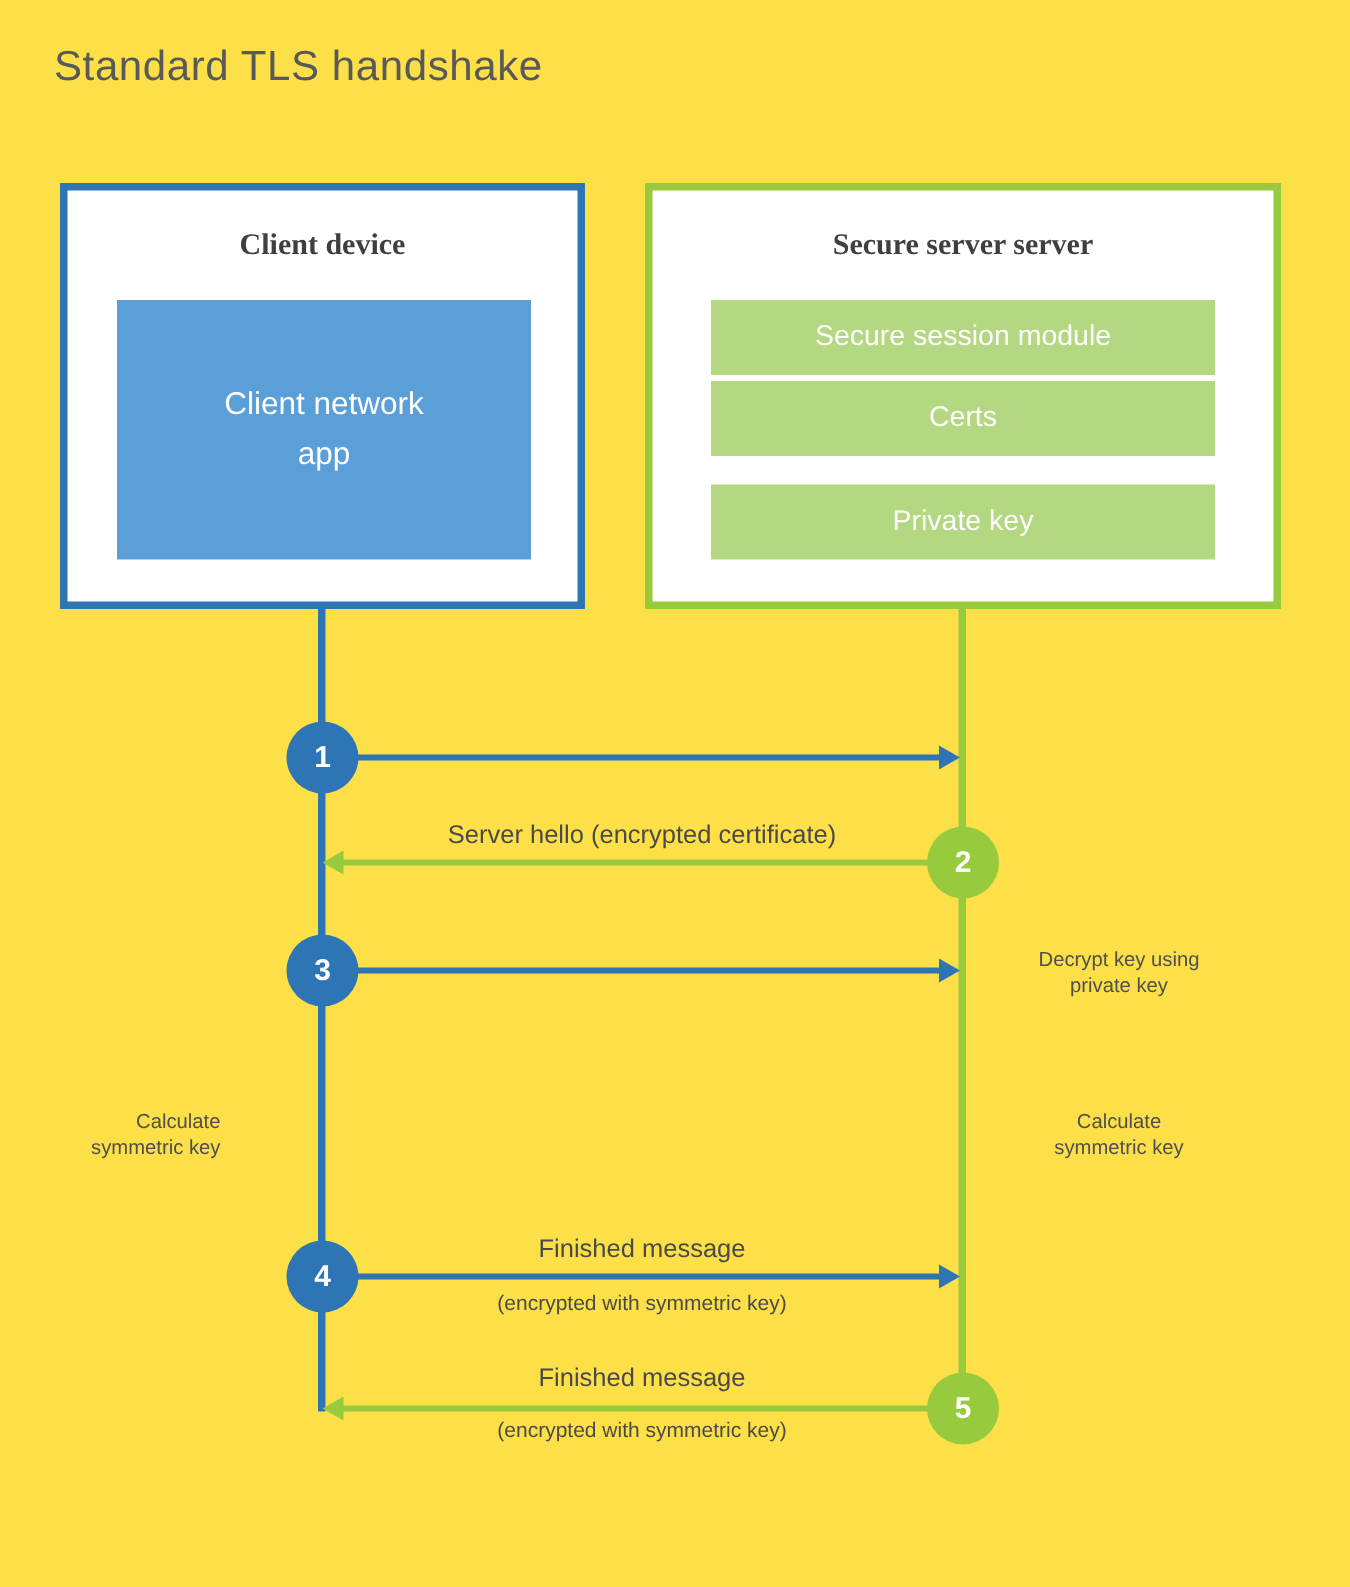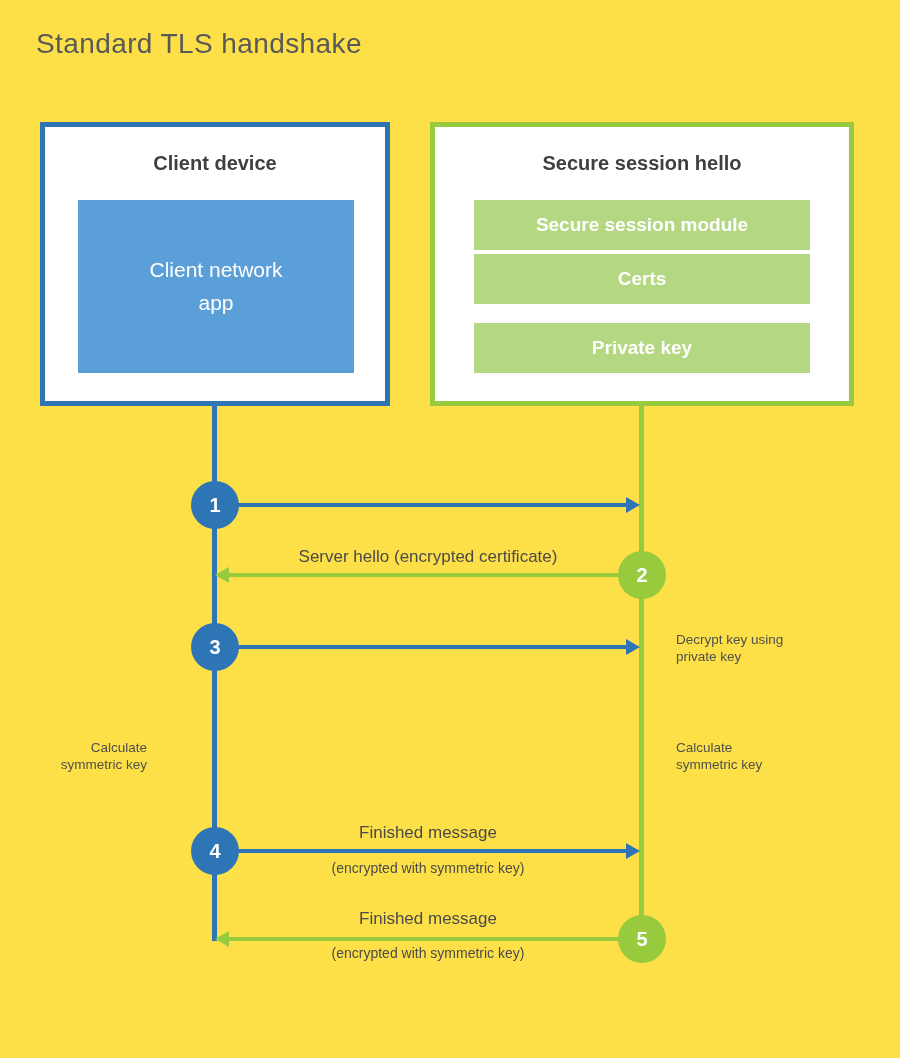--- a/index.html
+++ b/index.html
@@ -43,20 +43,21 @@
     left: 430px;
     width: 424px;
     border: 5px solid #97ca3d;
   }
   .box-title {
     margin-top: 25px;
     text-align: center;
     font-size: 20px;
     font-weight: bold;
     color: #3f3f3f;
+    font-family: Liberation Serif, serif;
   }
   .client-module {
     position: absolute;
     left: 78px;
     top: 200px;
     width: 276px;
     height: 173px;
     background: #5b9fd8;
     color: #ffffff;
     font-size: 21px;
@@ -72,21 +73,20 @@
     left: 474px;
     width: 336px;
     height: 50px;
     background: #b3d881;
     color: #ffffff;
     font-size: 19px;
     display: flex;
     align-items: center;
     justify-content: center;
     text-align: center;
-    font-weight: bold;
   }
   .server-bar.b0 { top: 200px; }
   .server-bar.b1 { top: 254px; }
   .server-bar.b2 { top: 323px; }
   
   .vline {
     position: absolute;
     top: 404px;
     width: 5px;
   }
@@ -142,38 +142,38 @@
     font-size: 14px;
     color: #4a4a4a;
   }
   .side-note {
     position: absolute;
     font-size: 13.5px;
     line-height: 17px;
     color: #4f4f4f;
     white-space: pre-line;
   }
-  .side-note.left-align  { text-align: left; }
+  .side-note.left-align  { text-align: center; }
   .side-note.right-align { text-align: right; }
 </style>
 </head>
 <body>
 
 <div class="canvas">
 
   <h1 class="page-title">Standard TLS handshake</h1>
 
   <div class="box client">
     <div class="box-title">Client device</div>
   </div>
   <div class="client-module">Client network
 app</div>
 
   <div class="box server">
-    <div class="box-title">Secure session hello</div>
+    <div class="box-title">Secure server server</div>
   </div>
   <div class="server-bar b0">Secure session module</div>
   <div class="server-bar b1">Certs</div>
   <div class="server-bar b2">Private key</div>
 
   <div class="vline blue"></div>
   <div class="vline green"></div>
 
   <div class="arrow blue to-right" style="left:215px; width:412px; top:503px;">
     <span class="head"></span>

